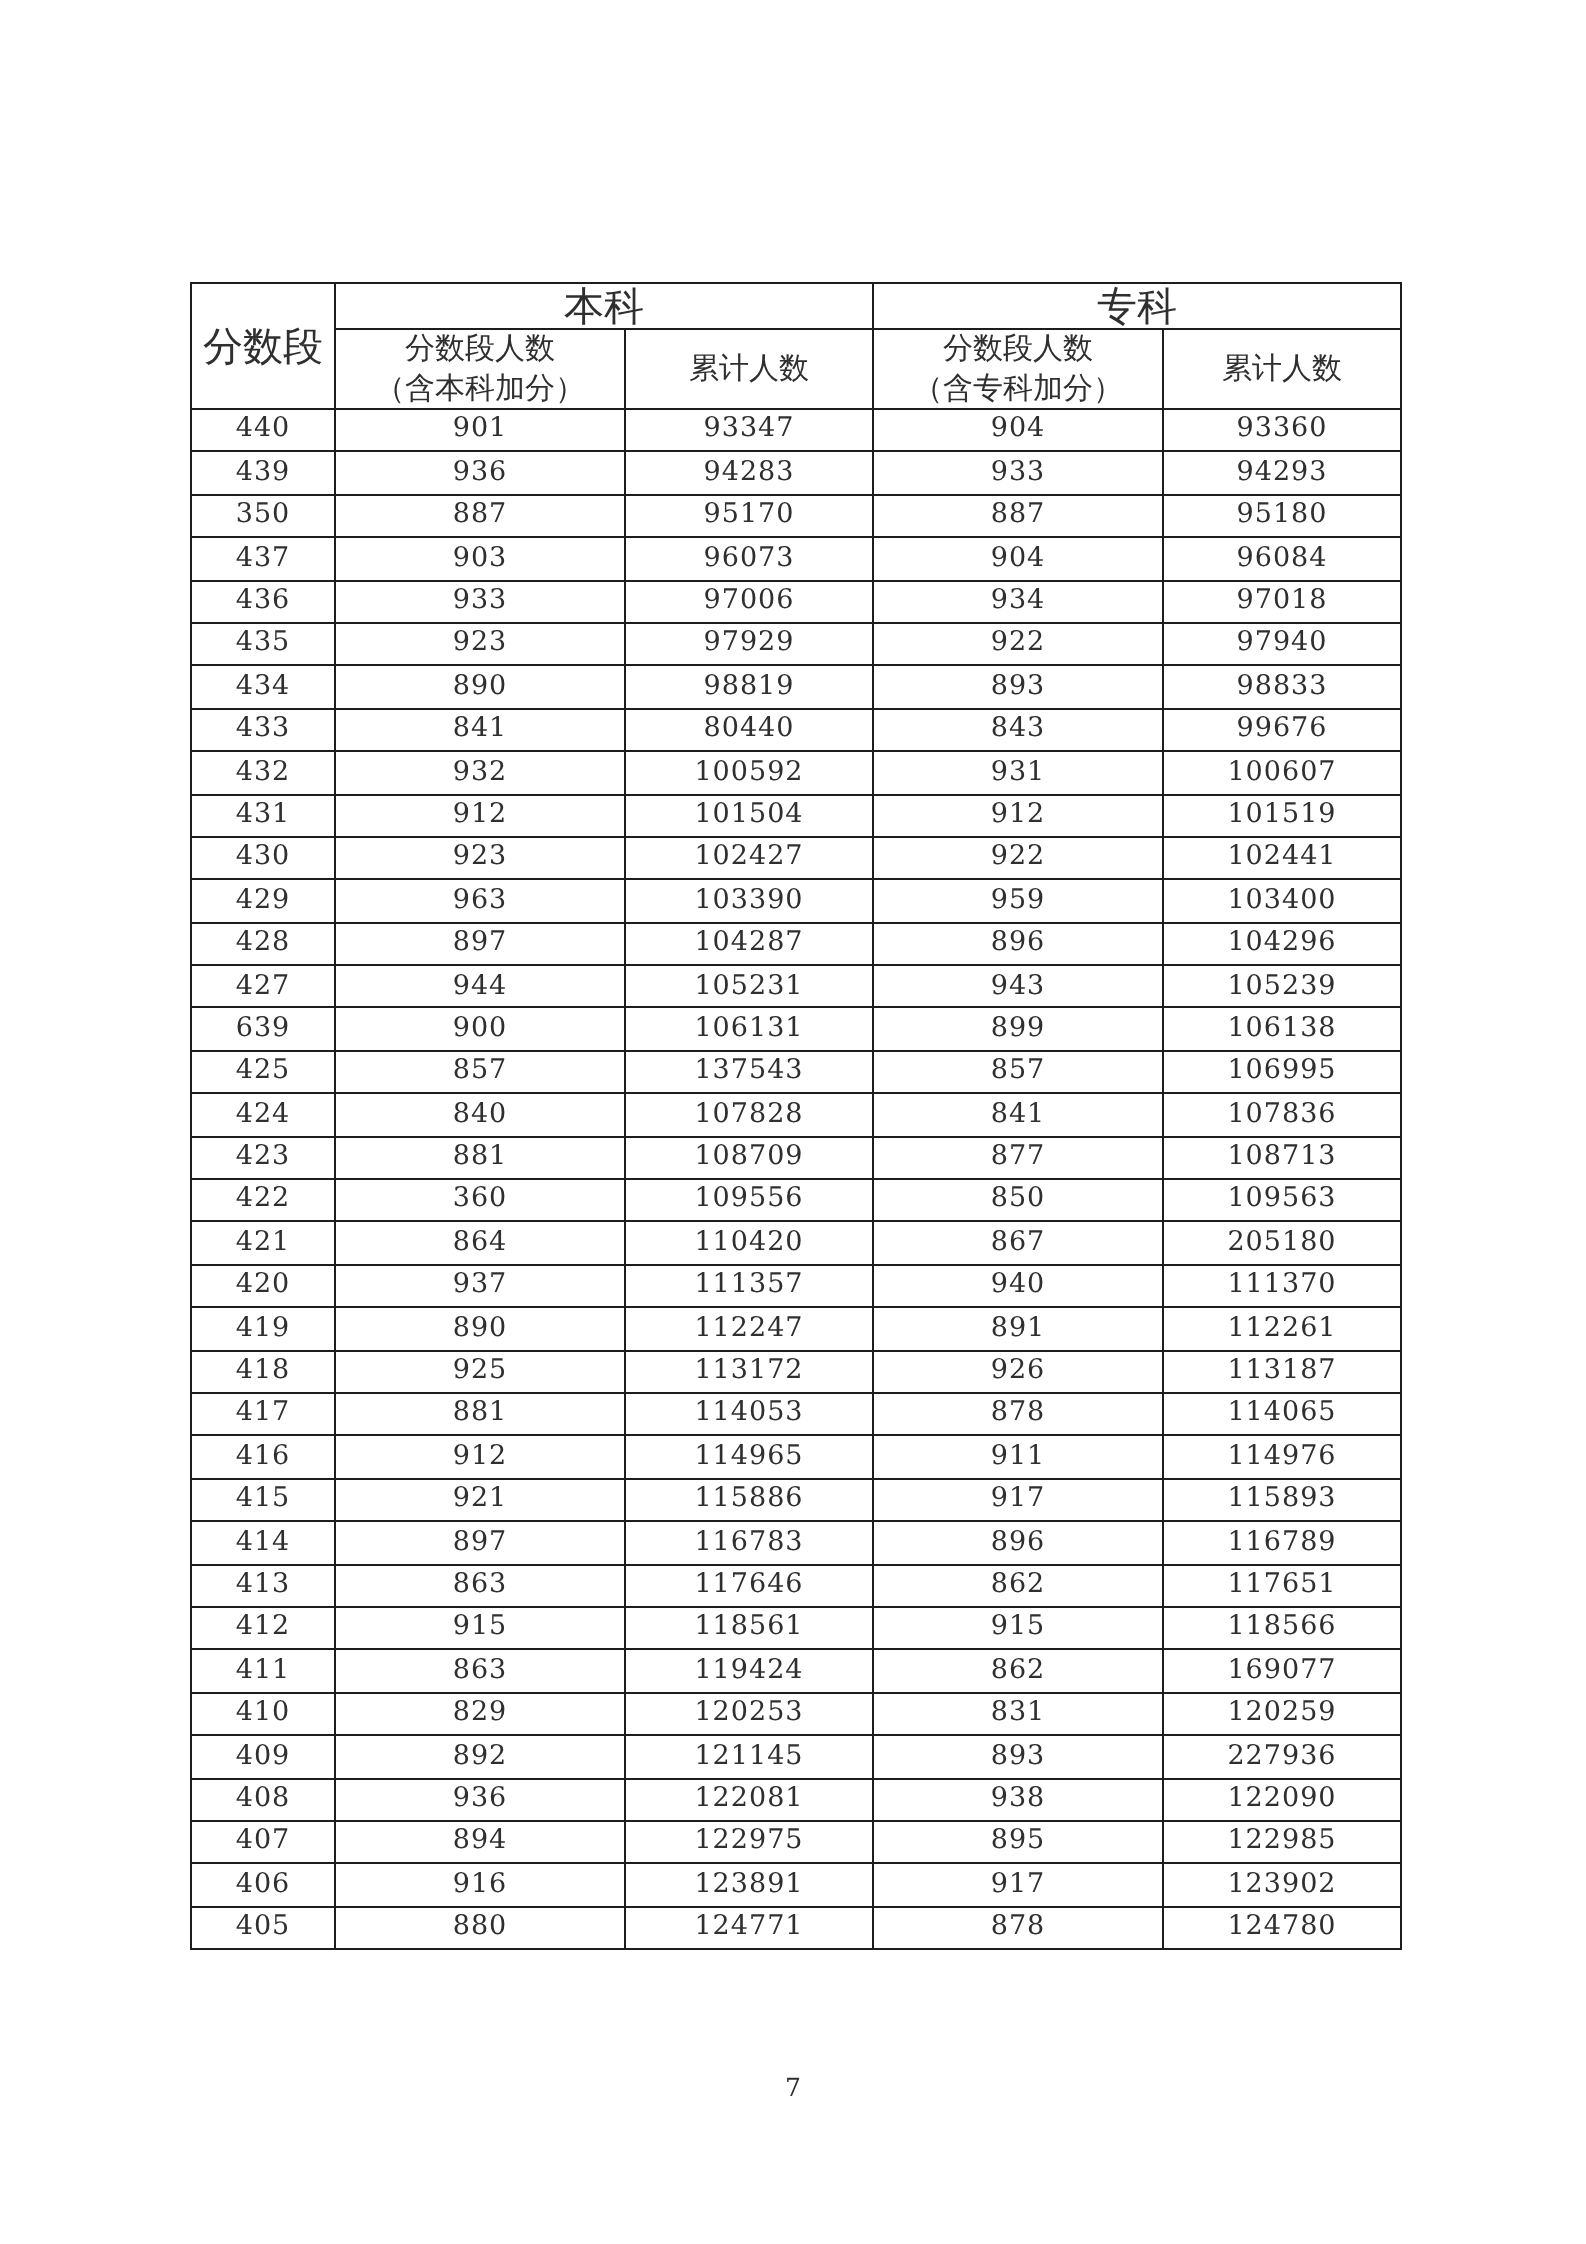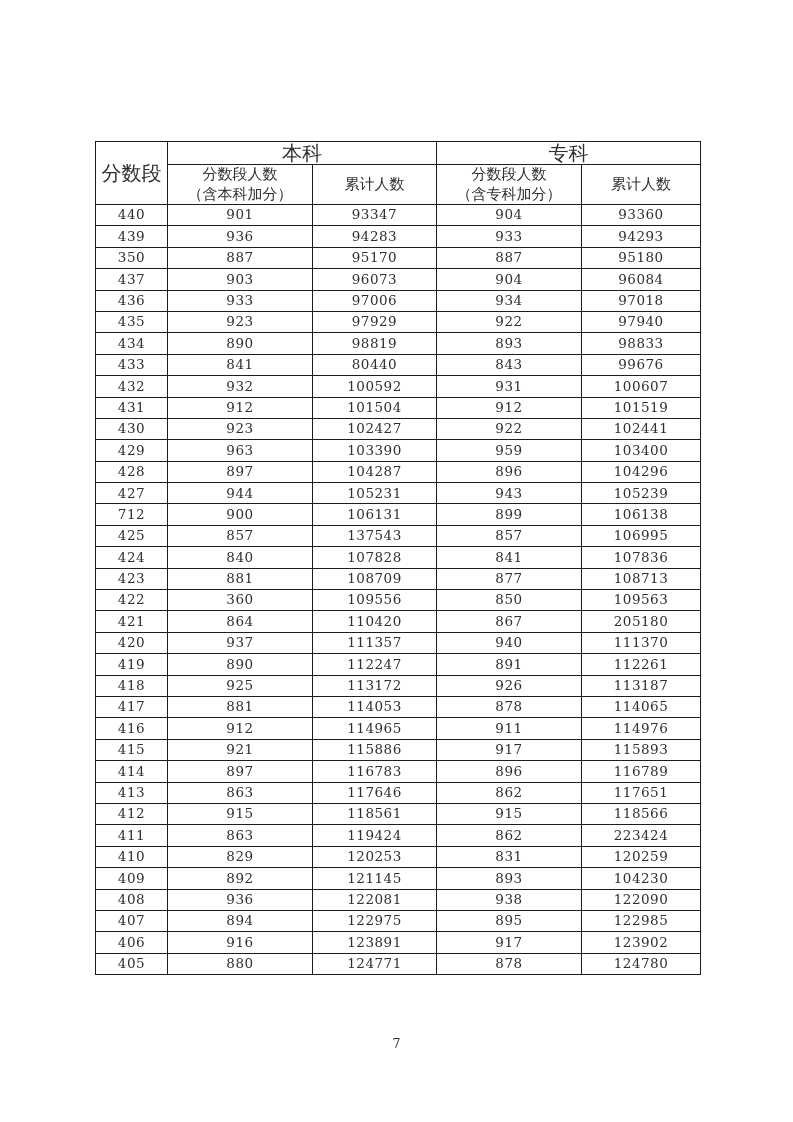--- a/index.html
+++ b/index.html
@@ -181,21 +181,21 @@
           <td>104296</td>
         </tr>
         <tr>
           <td>427</td>
           <td>944</td>
           <td>105231</td>
           <td>943</td>
           <td>105239</td>
         </tr>
         <tr>
-          <td>712</td>
+          <td>639</td>
           <td>900</td>
           <td>106131</td>
           <td>899</td>
           <td>106138</td>
         </tr>
         <tr>
           <td>425</td>
           <td>857</td>
           <td>137543</td>
           <td>857</td>
@@ -290,35 +290,35 @@
           <td>915</td>
           <td>118561</td>
           <td>915</td>
           <td>118566</td>
         </tr>
         <tr>
           <td>411</td>
           <td>863</td>
           <td>119424</td>
           <td>862</td>
-          <td>223424</td>
+          <td>169077</td>
         </tr>
         <tr>
           <td>410</td>
           <td>829</td>
           <td>120253</td>
           <td>831</td>
           <td>120259</td>
         </tr>
         <tr>
           <td>409</td>
           <td>892</td>
           <td>121145</td>
           <td>893</td>
-          <td>104230</td>
+          <td>227936</td>
         </tr>
         <tr>
           <td>408</td>
           <td>936</td>
           <td>122081</td>
           <td>938</td>
           <td>122090</td>
         </tr>
         <tr>
           <td>407</td>

